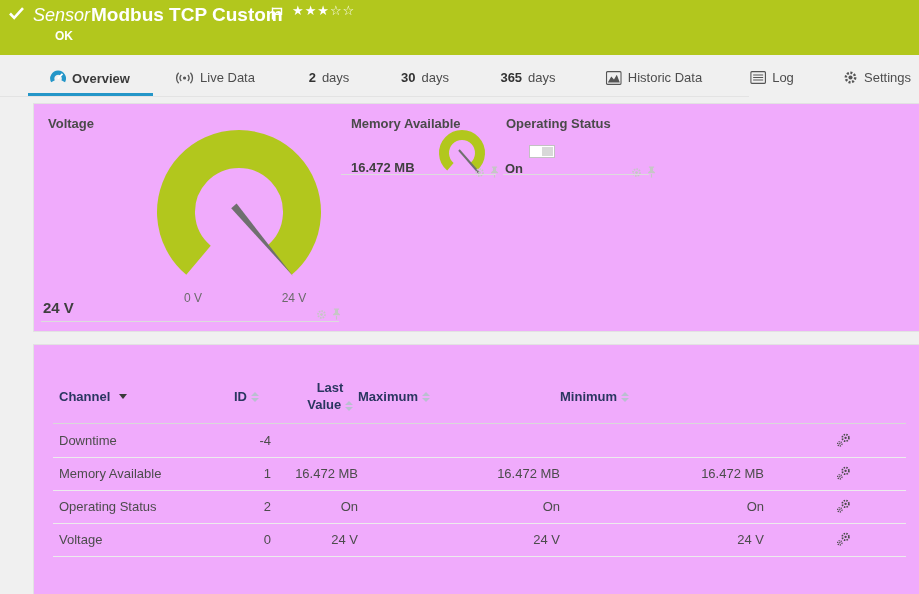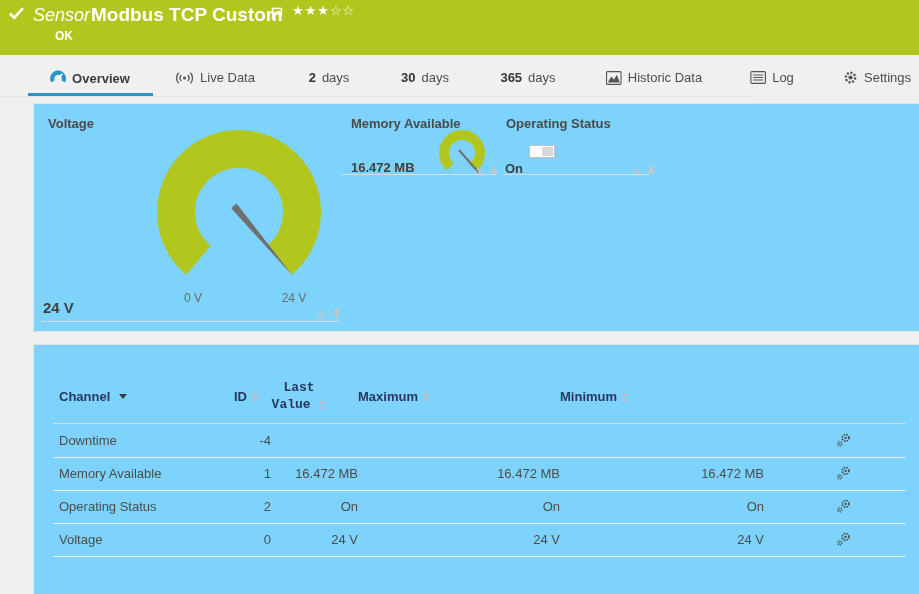--- a/index.html
+++ b/index.html
@@ -34,21 +34,21 @@
   }
   .tab .num { font-weight:bold; color:#333; }
   .tab.active .tlabel { color:#3a3a3a; font-weight:bold; }
   .tab-underline {
     position:absolute; left:28px; top:33px; width:125px; height:3px;
     background:#2496c8;
   }
   .ticon { display:inline-flex; align-items:center; }
   
   .card {
-    position:absolute; left:33px; width:886px; background:#7dd3fc;
+    position:absolute; left:33px; width:886px; background:#f0abfc;
     border:1px solid #e2e2e2; border-right:none;
   }
   .card1 { top:103px; height:229px; }
   .card2 { top:344px; height:278px; }
   
   .ptitle { position:absolute; font-size:13px; font-weight:bold; color:#4a4a4a; }
   .pvalue { position:absolute; font-size:13px; font-weight:bold; color:#3f3f3f; }
   .pvalue.big { font-size:15px; }
   .pdivider { position:absolute; height:1px; background:#dcdcdc; }
   .picons { position:absolute; display:flex; gap:5px; align-items:center; cursor:pointer; }
@@ -69,21 +69,21 @@
   .thead { position:absolute; left:0; top:30px; width:880px; height:48px; align-items:start;
     color:#2a3660; font-size:13px; font-weight:bold; }
   .thead-divider { position:absolute; left:19px; top:78px; width:853px; height:1px; background:#d9d9d9; }
   .tbody { position:absolute; left:0; top:79px; width:880px; }
   .trow { height:33px; font-size:13px; color:#4c4c4c; }
   .trow .sep { position:absolute; left:19px; width:853px; height:1px; background:#ececec; margin-top:33px; }
   .cell-r { text-align:right; }
   .cell-gear { display:flex; justify-content:flex-end; cursor:pointer; }
   .hcell { display:flex; align-items:center; gap:4px; padding-top:14px; cursor:pointer; }
   .hcell.right { justify-content:flex-start; }
-  .hcell.center { justify-content:flex-start; text-align:center; padding-top:4px;font-family:Liberation Mono, monospace; }
+  .hcell.center { justify-content:flex-end; text-align:center; padding-top:4px; }
   .lastval-wrap { width:56px; text-align:center; line-height:17px; }
   .sort { display:inline-flex; flex-direction:column; gap:2px; }
   .sort i { display:block; width:0; height:0; border-left:4px solid transparent; border-right:4px solid transparent; }
   .sort .up { border-bottom:4px solid #b9bfd0; }
   .sort .dn { border-top:4px solid #b9bfd0; }
   .sorted-arrow { display:inline-block; width:0; height:0; margin-left:5px;
     border-left:4.5px solid transparent; border-right:4.5px solid transparent;
     border-top:5.5px solid #3a3a3a; vertical-align:middle; }
 </style>
 </head>

